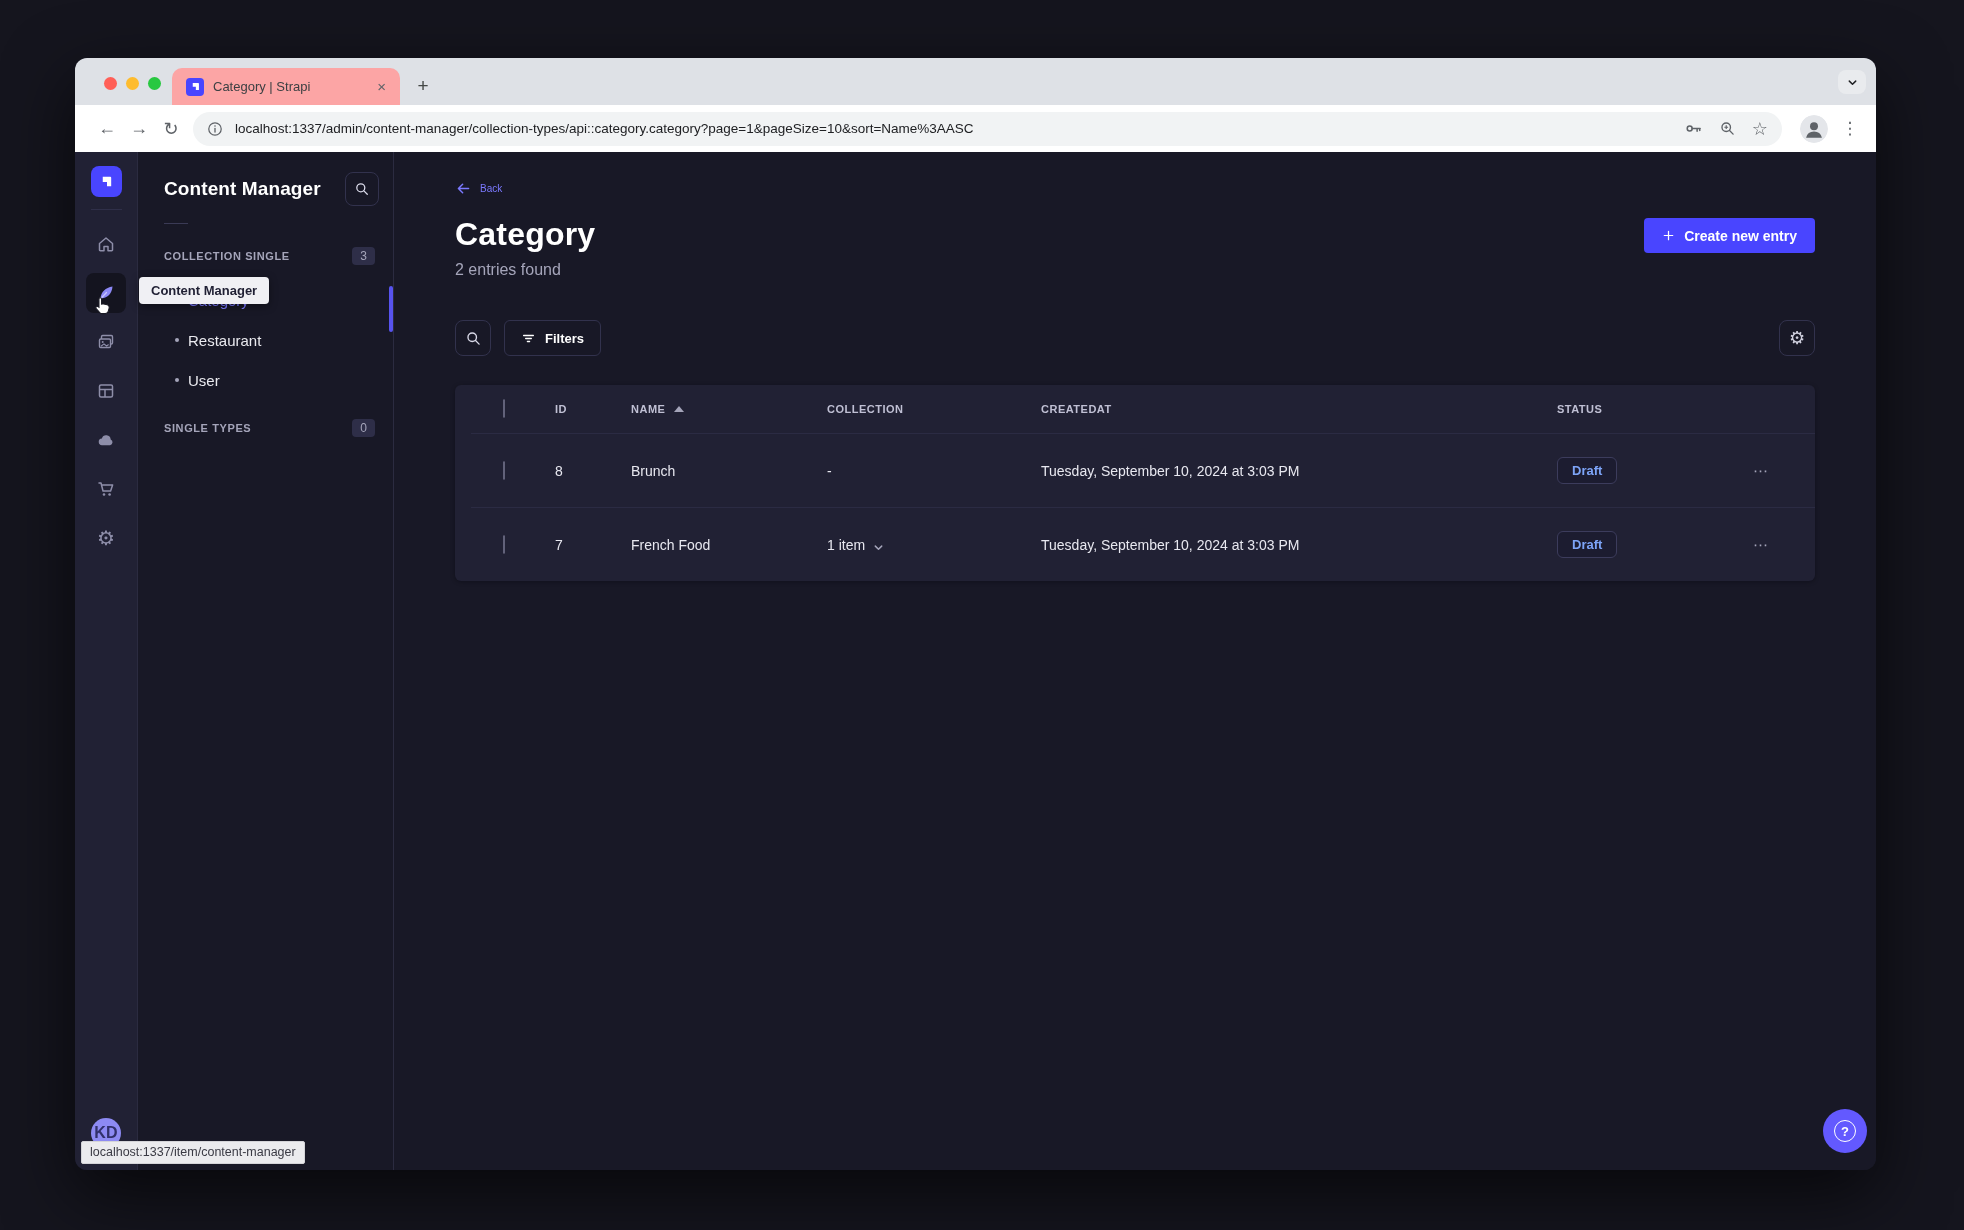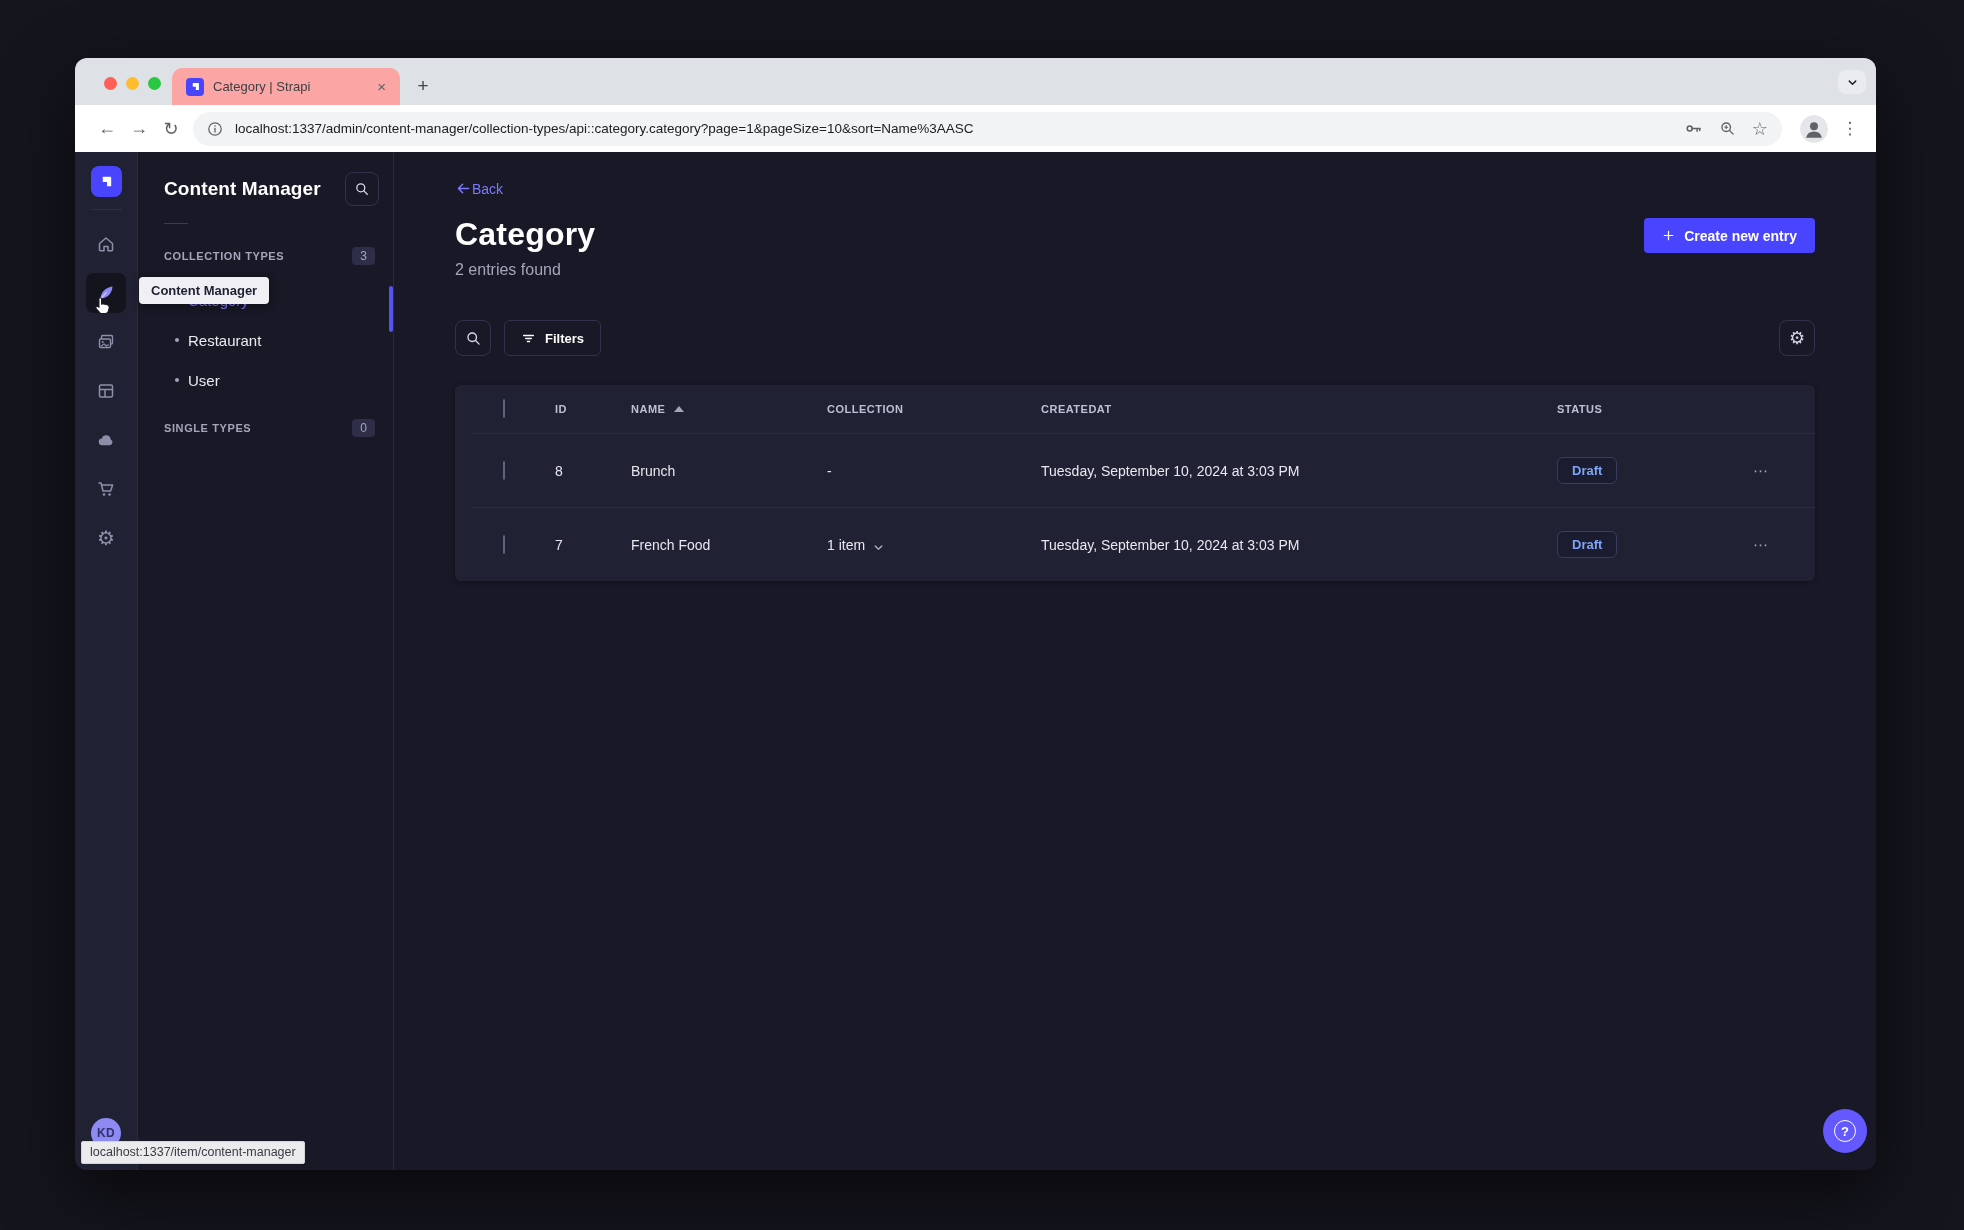--- a/index.html
+++ b/index.html
@@ -39,21 +39,21 @@
   
   .app { flex:1; display:flex; background:#181826; position:relative; min-height:0; }
 
   
   .nav { width:63px; background:#212134; border-right:1px solid #2b2b40; display:flex; flex-direction:column; align-items:center; flex:0 0 auto; position:relative; }
   .logo { width:31px; height:31px; border-radius:8px; background:#4945ff; margin:14px 0 12px; display:flex; align-items:center; justify-content:center; }
   .nav-divider { width:31px; height:1px; background:#2f2f49; margin-bottom:14px; }
   .nav-btn { width:40px; height:40px; border-radius:8px; display:flex; align-items:center; justify-content:center; color:#8e8ea9; margin-bottom:9px; position:relative; }
   .nav-btn.active { background:#14141f; color:#8c88f5; }
   .nav-bottom { margin-top:auto; margin-bottom:22px; }
-  .user-avatar { width:30px; height:30px; border-radius:50%; background:#8d8af3; color:#31306b; font-size:12px; font-weight:bold;
+  .user-avatar { width:30px; height:30px; border-radius:50%; background:#8d8af3; color:#31306b; font-size:16px; font-weight:bold;
                  display:flex; align-items:center; justify-content:center; letter-spacing:.3px; }
   .cursor-hand { position:absolute; left:6px; top:22px; pointer-events:none; }
 
   
   .subnav { width:256px; border-right:1px solid #2b2b40; position:relative; flex:0 0 auto; padding-top:20px; }
   .subnav-head { display:flex; align-items:center; justify-content:space-between; padding:0 14px 0 26px; }
   .subnav-title { font-size:19px; font-weight:bold; color:#ffffff; letter-spacing:.1px; }
   .icon-sq-btn { width:34px; height:34px; border:1px solid #32324d; border-radius:8px; display:flex; align-items:center; justify-content:center; color:#d9d9e8; background:transparent; }
   .subnav-divider { width:24px; height:1px; background:#3a3a55; margin:17px 0 0 26px; }
   .section-row { display:flex; align-items:center; justify-content:space-between; padding:0 18px 0 26px; height:20px; }
@@ -67,21 +67,21 @@
   .subnav-item.active .bullet { background:#7b79ff; }
   .single-row { margin-top:18px; }
   .active-bar { position:absolute; right:0px; top:134px; width:4px; height:46px; background:#5753ee; border-radius:2px; }
 
   
   .tooltip { position:absolute; left:64px; top:125px; background:#f0f0f4; color:#1f1f33; font-size:13px; font-weight:bold;
              padding:6px 12px; border-radius:4px; box-shadow:0 2px 8px rgba(0,0,0,.4); z-index:30; white-space:nowrap; }
 
   
   .main { flex:1; padding:28px 61px 0 61px; position:relative; min-width:0; }
-  .back-link { display:inline-flex; align-items:center; gap:0; color:#7b79ff; font-size:14px; }
+  .back-link { display:inline-flex; align-items:center; gap:8px; color:#7b79ff; font-size:10px; }
   .header-row { display:flex; justify-content:space-between; align-items:flex-start; margin-top:15px; }
   .page-title { font-size:32px; font-weight:bold; color:#ffffff; letter-spacing:.2px; }
   .page-sub { font-size:16px; color:#a5a5ba; margin-top:8px; }
   .btn-primary { display:inline-flex; align-items:center; gap:9px; background:#4945ff; color:#ffffff; font-size:14px; font-weight:bold;
                  border:none; padding:0 18px; height:35px; border-radius:4px; margin-top:2px; }
   .filters-row { display:flex; align-items:center; margin-top:41px; }
   .icon-sq-btn.sm { width:36px; height:36px; }
   .btn-filters { display:inline-flex; align-items:center; gap:9px; border:1px solid #32324d; color:#ffffff; background:transparent;
                  font-size:13px; font-weight:bold; height:36px; padding:0 16px; border-radius:6px; margin-left:13px; }
   .spacer { flex:1; }
@@ -254,21 +254,21 @@
         <span class="icon-sq-btn">
           <svg width="16" height="16" viewBox="0 0 20 20">
               <circle cx="8.5" cy="8.5" r="5" fill="none" stroke="currentColor" stroke-width="1.6"></circle>
               <line x1="12.4" y1="12.4" x2="16.6" y2="16.6" stroke="currentColor" stroke-width="1.6" stroke-linecap="round"></line>
             </svg>
         </span>
       </div>
       <div class="subnav-divider"></div>
 
       <div class="section-row" style="margin-top:22px;">
-        <span class="section-label">COLLECTION TYPES</span>
+        <span class="section-label">COLLECTION SINGLE</span>
         <span class="count-badge">3</span>
       </div>
 
       <div class="coll-list">
         <div class="subnav-item active">
           <span class="bullet"></span>
           <span class="lbl">Category</span>
         </div>
         <div class="subnav-item">
           <span class="bullet"></span>

